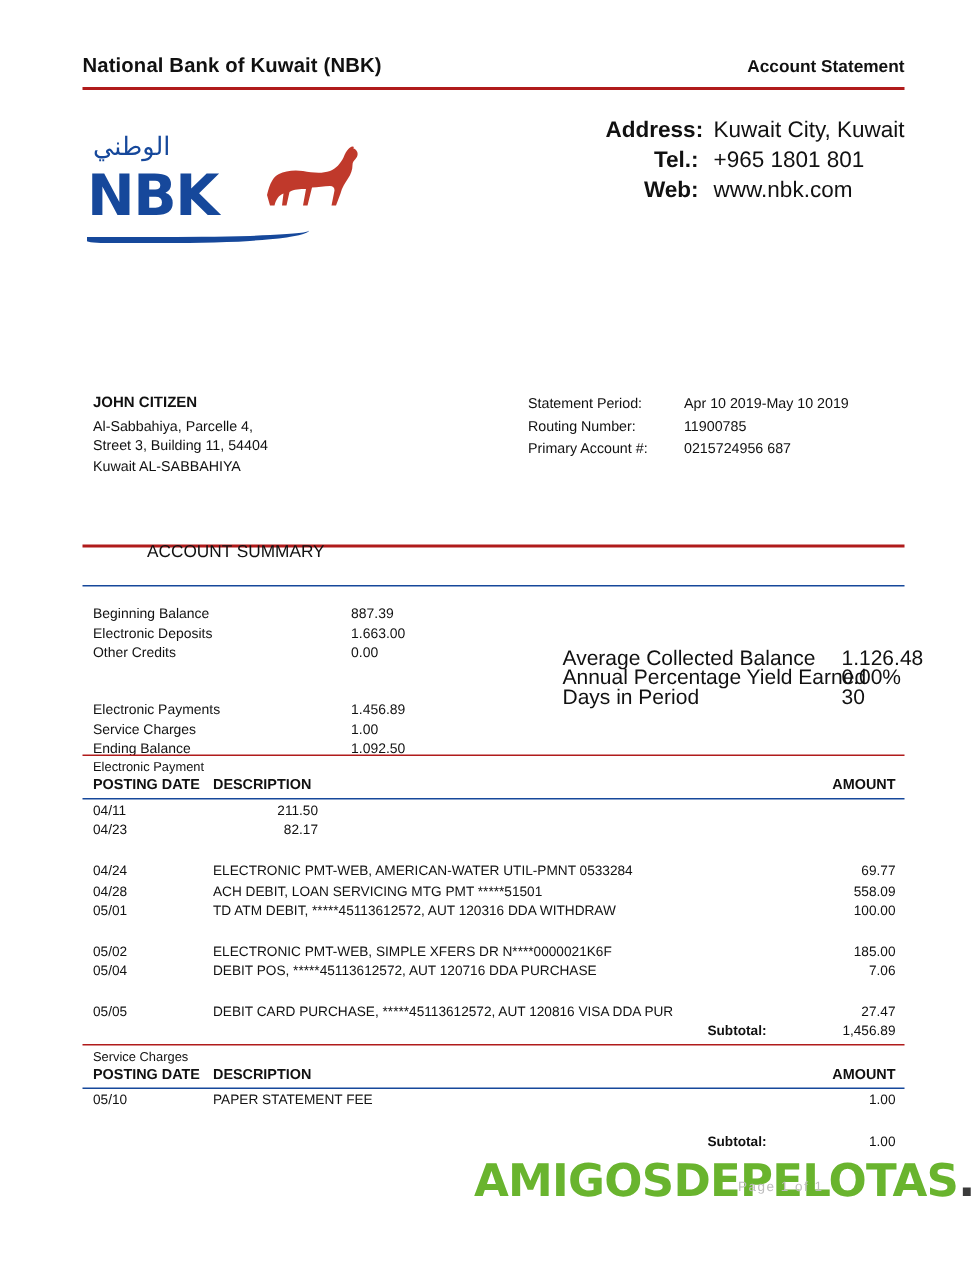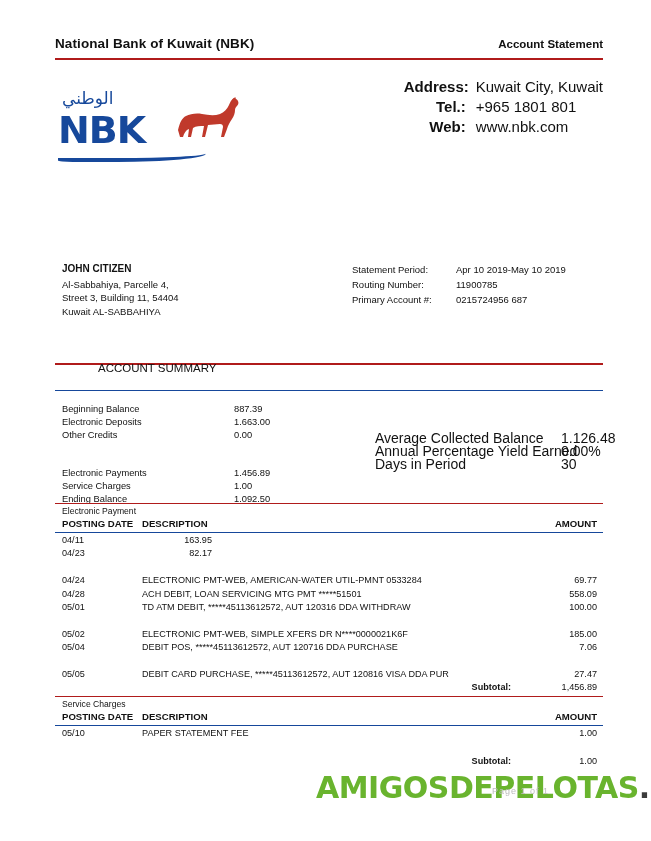--- a/index.html
+++ b/index.html
@@ -402,21 +402,21 @@
       <div class="col-date">POSTING DATE</div>
       <div class="col-desc">DESCRIPTION</div>
       <div class="col-amt">AMOUNT</div>
     </div>
   </div>
   <div class="head-rule" style="top:532px;"></div>
 
   <div class="txn-table" style="top:535px;">
     <div class="txn-row">
       <div class="col-date">04/11</div>
-      <div class="col-amt">163.95</div>
+      <div class="col-amt">211.50</div>
     </div>
     <div class="txn-row">
       <div class="col-date">04/23</div>
       <div class="col-amt">82.17</div>
     </div>
     <div class="txn-row spacer">
       <div class="col-date"></div>
       <div class="col-desc"></div>
       <div class="col-amt"></div>
     </div>

